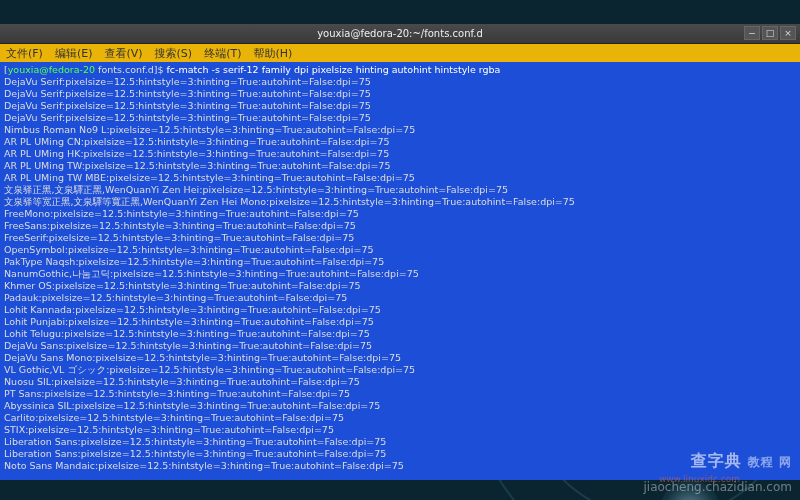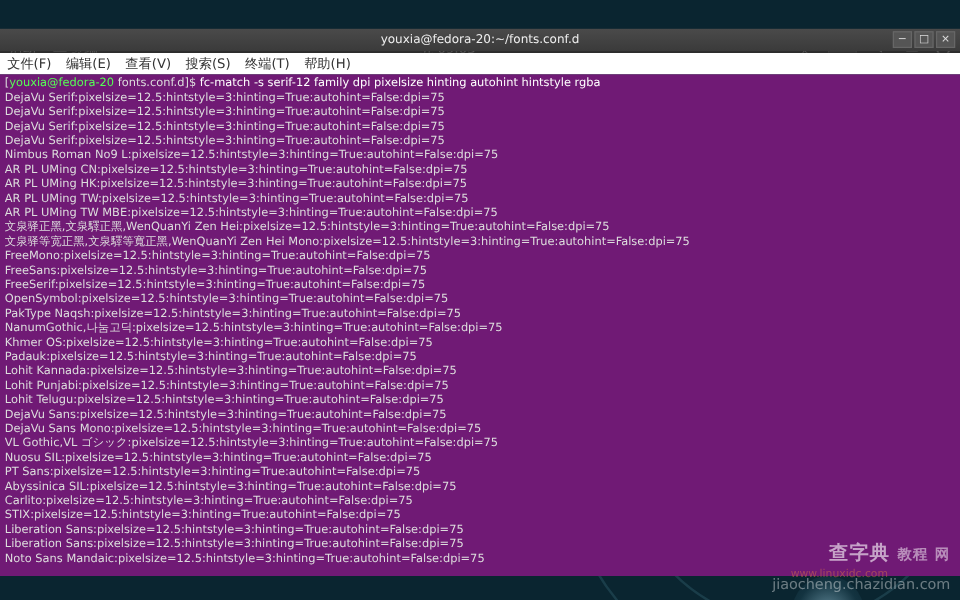--- a/index.html
+++ b/index.html
@@ -15,23 +15,23 @@
 
 .topbar { height:22px; background:linear-gradient(#3c3c3c,#2a2a2a); color:#ddd; font-size:11px; display:flex; align-items:center; padding:0 8px; justify-content:space-between;margin-top:29px; }
 .topbar .left, .topbar .right { display:flex; align-items:center; gap:14px; }
 .topbar .thumb { width:24px; height:14px; background:#555; border:1px solid #777; }
 .topbar svg { width:12px; height:12px; fill:#ccc; }
 
 .window { position:absolute; top:24px; left:0; width:800px; height:456px; display:flex; flex-direction:column; }
 .titlebar { height:20px; background:linear-gradient(#4a4a4a,#3a3a3a); display:flex; align-items:center; justify-content:center; position:relative; font-size:10px; color:#eee; border-bottom:1px solid #222; }
 .titlebar .winbtns { position:absolute; right:4px; top:2px; display:flex; gap:2px; }
 .winbtn { width:16px; height:14px; background:#555; border:1px solid #666; font-size:9px; color:#ddd; display:flex; align-items:center; justify-content:center; cursor:pointer; }
-.menubar { height:18px; background:#ffffff; display:flex; align-items:center; padding:0 6px; gap:12px; font-size:11px; color:#333; }
+.menubar { height:18px; background:#eab308; display:flex; align-items:center; padding:0 6px; gap:12px; font-size:11px; color:#333; }
 
-.terminal { flex:1; background:#701a75; color:#ddd; font-family:"DejaVu Sans Mono",monospace; font-size:9.5px; line-height:12px; padding:2px 4px; overflow:hidden; white-space:pre; }
+.terminal { flex:1; background:#1d4ed8; color:#ddd; font-family:"DejaVu Sans Mono",monospace; font-size:9.5px; line-height:12px; padding:2px 4px; overflow:hidden; white-space:pre; }
 .terminal .prompt .user { color:#5f5; }
 .terminal .prompt .path { color:#ddd; }
 .terminal .prompt .dollar { color:#ddd; }
 .terminal .cmd { color:#fff; }
 
 .watermark { position:absolute; bottom:28px; right:8px; font-size:16px; color:rgba(255,255,255,0.6); font-weight:bold; letter-spacing:1px; }
 .watermark .cn { font-size:12px; color:rgba(255,255,255,0.5); margin-left:6px; }
 .watermark2 { position:absolute; bottom:6px; right:8px; font-size:12px; color:rgba(255,255,255,0.4); }
 .watermark3 { position:absolute; bottom:16px; right:60px; font-size:9px; color:rgba(200,100,80,0.6);margin-left:32px; }
 </style>

